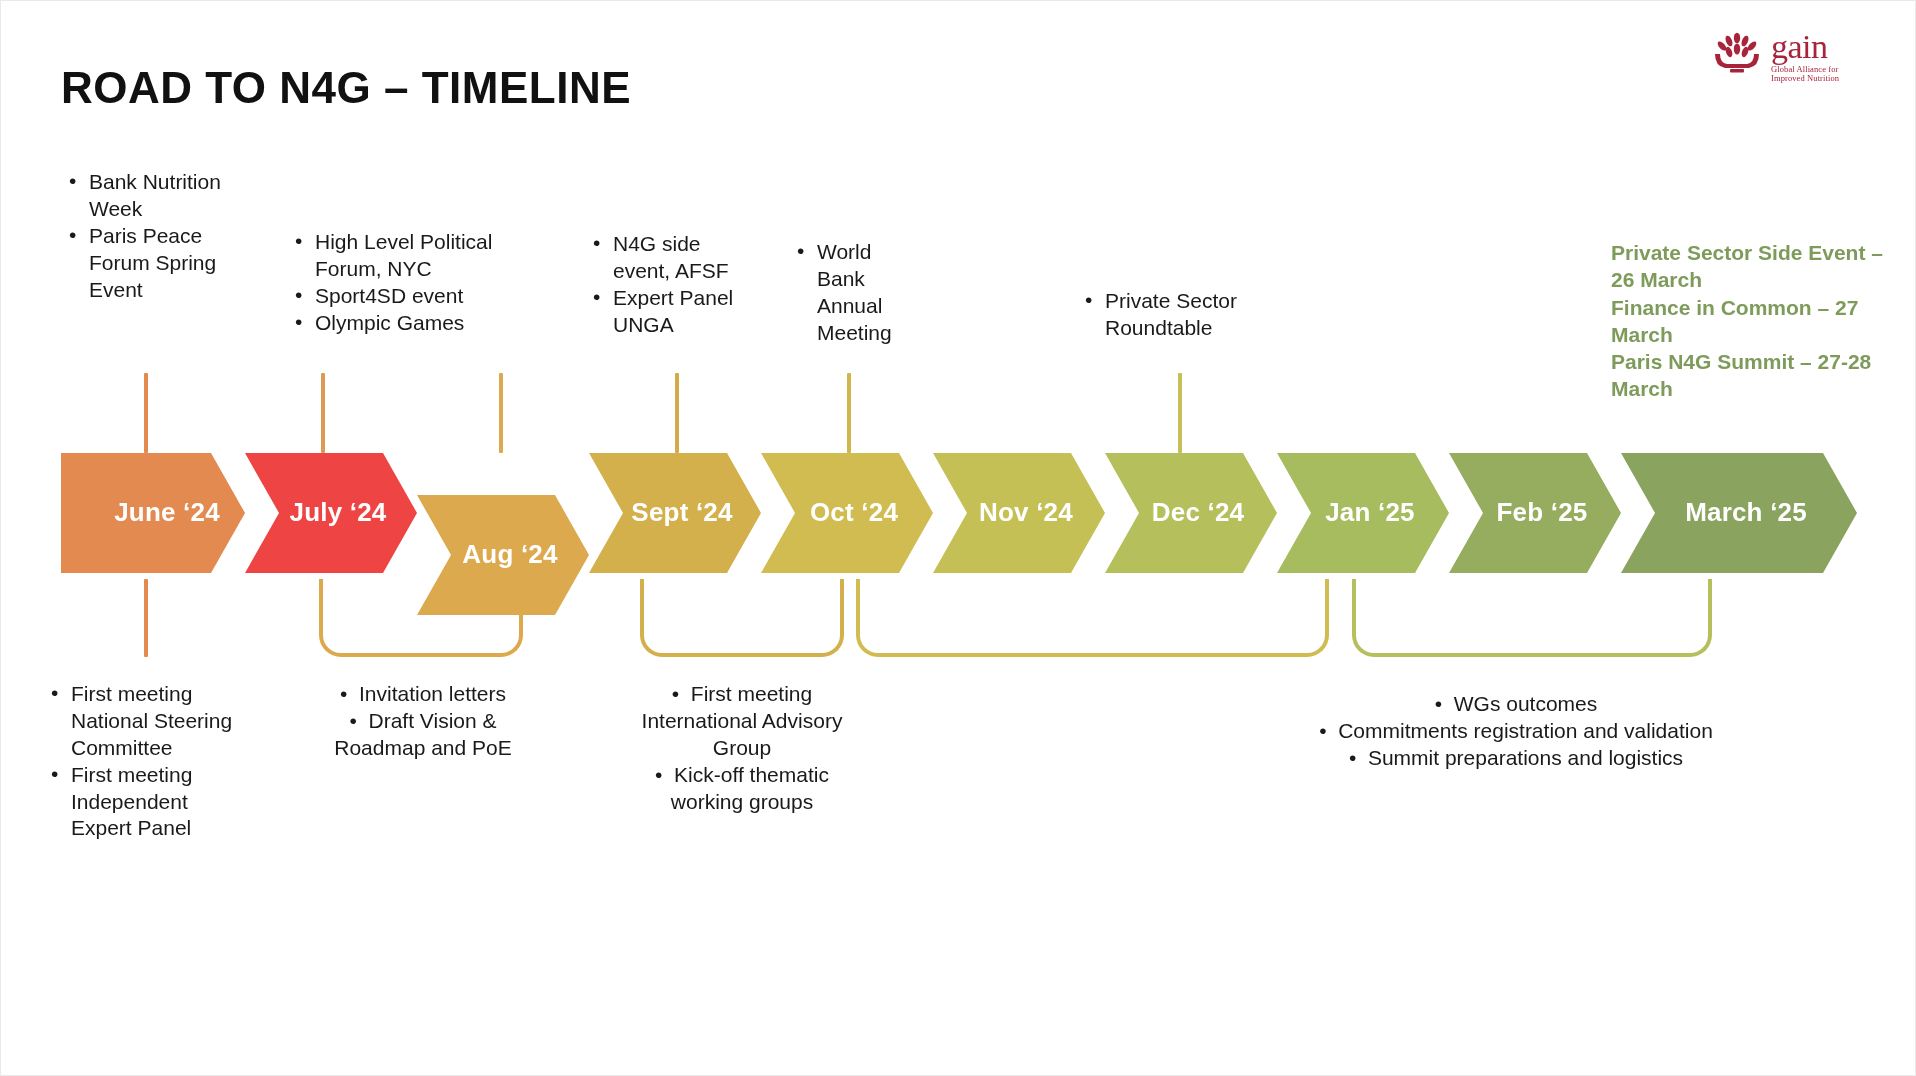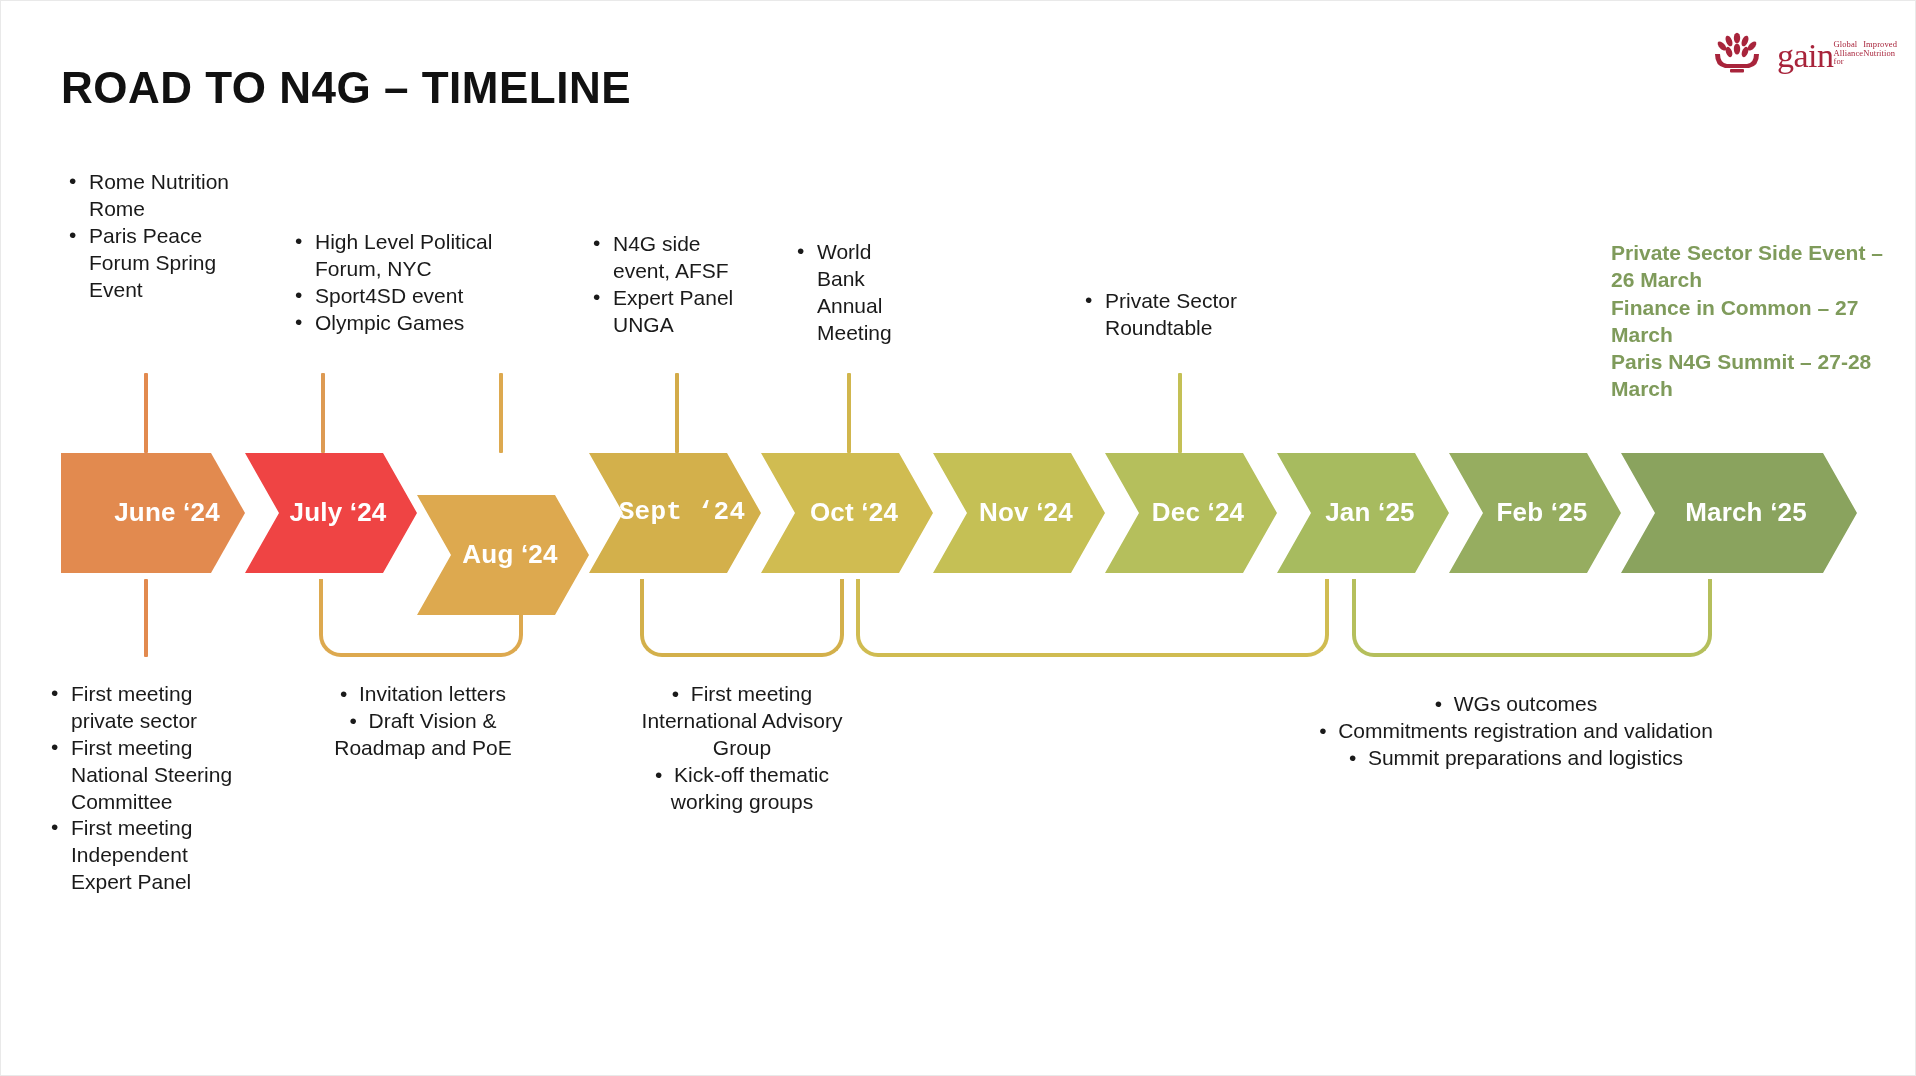--- a/index.html
+++ b/index.html
@@ -28,21 +28,21 @@
   }
 
   
   #logo {
     position: absolute;
     right: 44px; top: 22px;
     width: 160px; height: 66px;
     display: flex; align-items: center; gap: 8px;
   }
   #logo-mark { flex: 0 0 auto; }
-  #logo-text-wrap { display: flex; flex-direction: row; line-height: 1; margin-left: 6px; }
+  #logo-text-wrap { display: flex; flex-direction: column; line-height: 1; }
   #logo-word {
     font-family: "Liberation Serif", serif;
     font-size: 34px; color: #a8243b; letter-spacing: -0.5px;
   }
   .logo-tag {
     font-family: "Liberation Serif", serif;
     font-size: 8.5px; color: #a8243b; letter-spacing: 0.1px; margin-top: 1px;
   }
 
   
@@ -172,21 +172,21 @@
   <div id="chevrons">
       <div class="chev first" style="left: 0px; width: 184px; background: rgb(226, 138, 79);">
         <div class="chev-label" style="padding-left: 0px;">June ‘24</div>
       </div>
       <div class="chev" style="left: 184px; width: 172px; background: #ef4444;">
         <div class="chev-label">July ‘24</div>
       </div>
       <div class="chev" style="left: 356px; width: 172px; background: rgb(221, 169, 79); margin-top: 42px;">
         <div class="chev-label">Aug ‘24</div>
       </div>
-      <div class="chev" style="left: 528px; width: 172px; background: rgb(211, 176, 75); font-family: Liberation Mono, monospace;">
+      <div class="chev" style="left: 528px; width: 172px; background: rgb(211, 176, 75);">
         <div class="chev-label">Sept ‘24</div>
       </div>
       <div class="chev" style="left: 700px; width: 172px; background: rgb(208, 188, 81);">
         <div class="chev-label">Oct ‘24</div>
       </div>
       <div class="chev" style="left: 872px; width: 172px; background: rgb(197, 192, 85);">
         <div class="chev-label">Nov ‘24</div>
       </div>
       <div class="chev" style="left: 1044px; width: 172px; background: rgb(181, 191, 92);">
         <div class="chev-label">Dec ‘24</div>
@@ -197,21 +197,21 @@
       <div class="chev" style="left: 1388px; width: 172px; background: rgb(150, 173, 96);">
         <div class="chev-label">Feb ‘25</div>
       </div>
       <div class="chev" style="left: 1560px; width: 236px; background: rgb(138, 163, 94);">
         <div class="chev-label">March ‘25</div>
       </div>
     </div>
 
   <div class="callout bulleted-left" style="left:62px; top:168px; width:190px;">
     <ul>
-        <li>Rome Nutrition Rome</li>
+        <li>Bank Nutrition Week</li>
         <li>Paris Peace Forum Spring Event</li>
       </ul>
   </div>
 
   <div class="callout bulleted-left" style="left:288px; top:228px; width:268px;">
     <ul>
         <li>High Level Political Forum, NYC</li>
         <li>Sport4SD event</li>
         <li>Olympic Games</li>
       </ul>
@@ -237,21 +237,20 @@
   </div>
 
   <div id="green-note">
     <div>Private Sector Side Event – 26 March</div>
     <div>Finance in Common – 27 March</div>
     <div>Paris N4G Summit – 27-28 March</div>
   </div>
 
   <div class="callout bulleted-left" style="left:44px; top:680px; width:208px;">
     <ul>
-        <li>First meeting private sector</li>
         <li>First meeting National Steering Committee</li>
         <li>First meeting Independent Expert Panel</li>
       </ul>
   </div>
 
   <div class="callout centered" style="left:306px; top:680px; width:232px;">
     <ul>
         <li><span class="bul"></span>Invitation letters</li>
         <li><span class="bul"></span>Draft Vision &amp; Roadmap and PoE</li>
       </ul>

